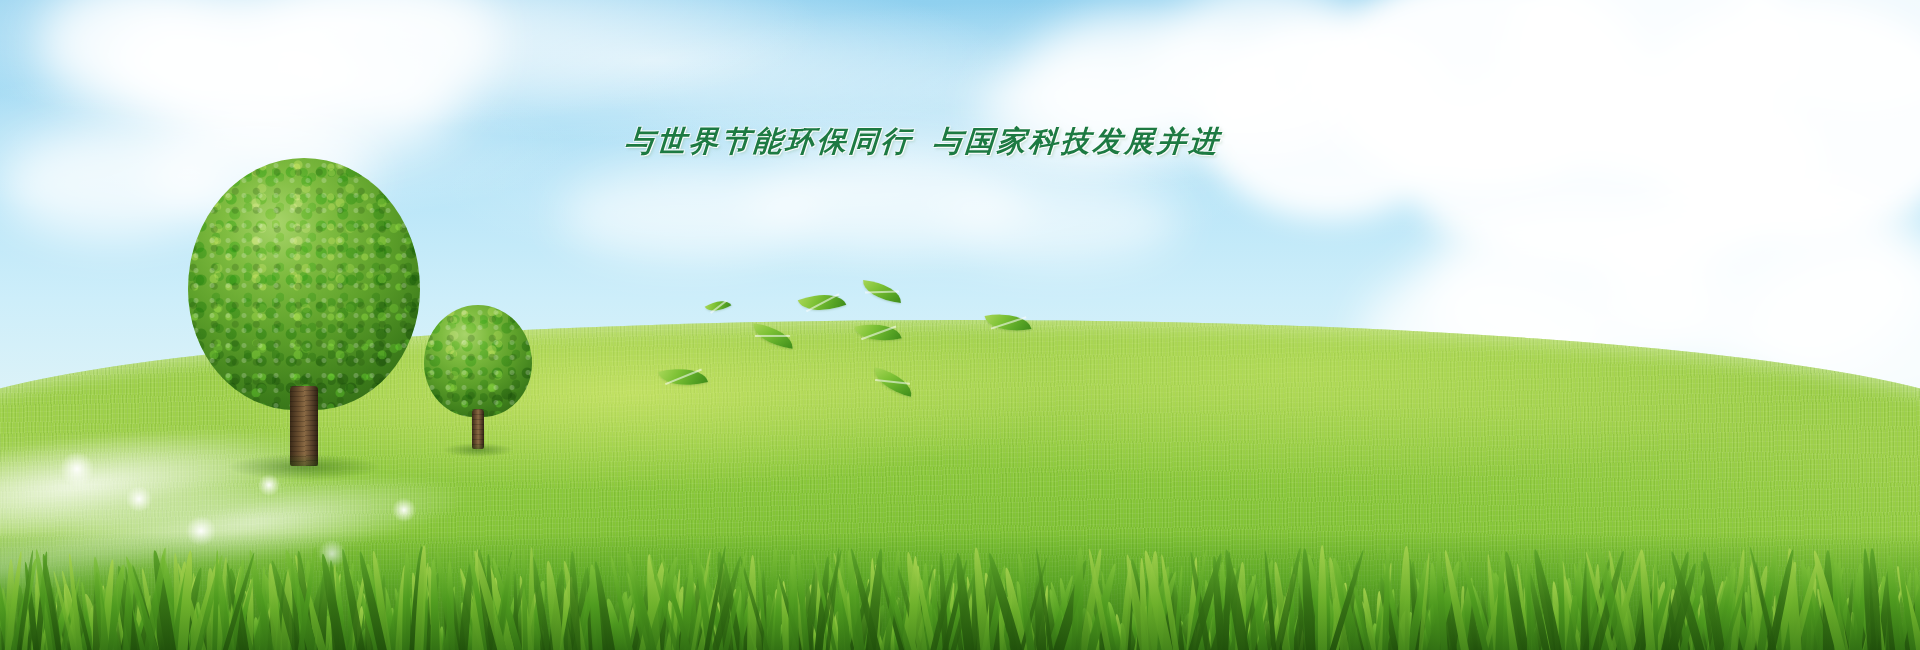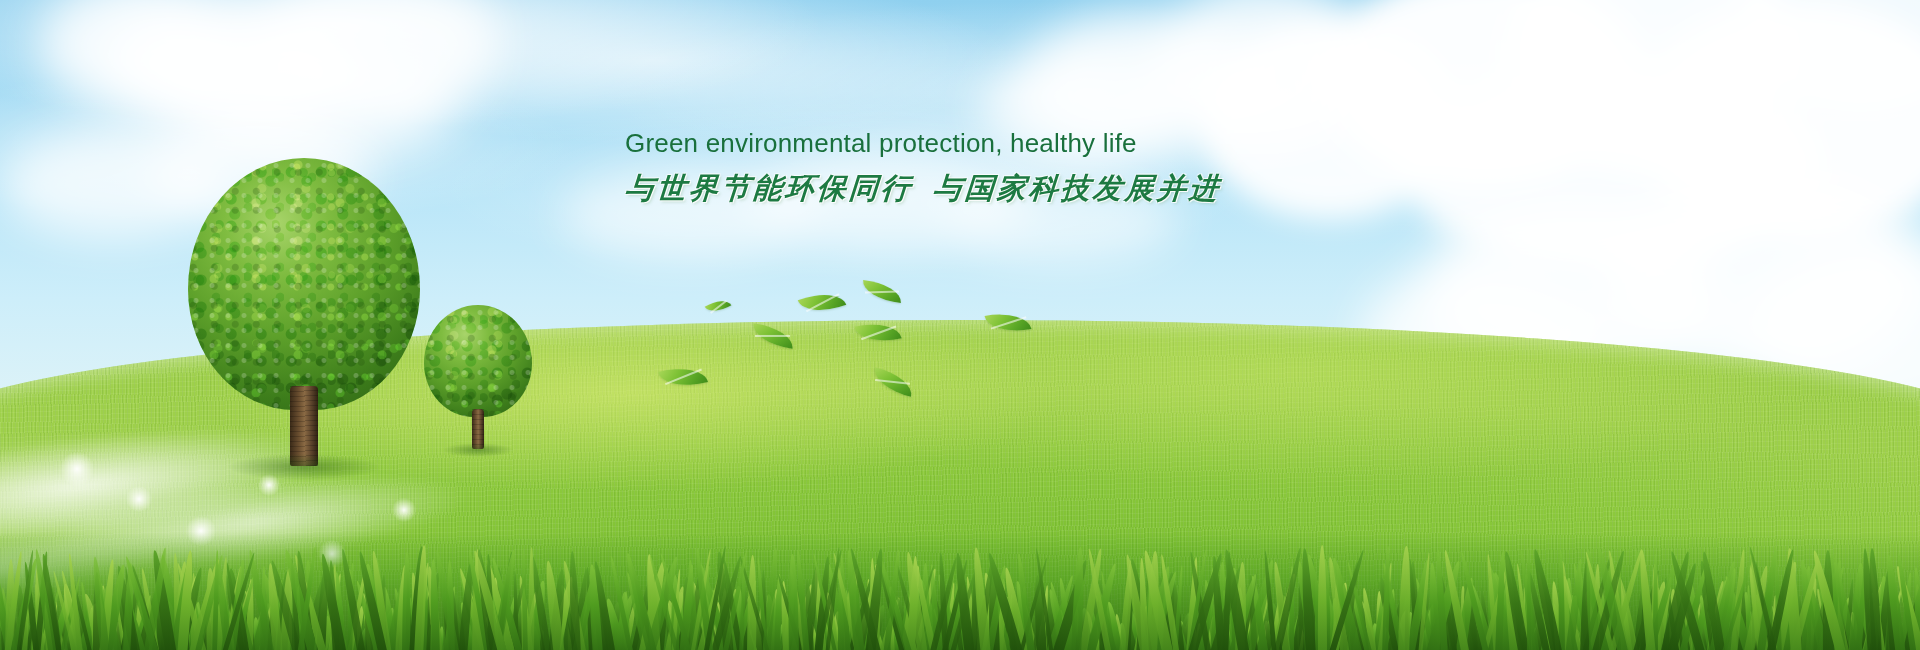--- a/index.html
+++ b/index.html
@@ -330,21 +330,20 @@
   <div class="leaf" style="left:660px;  top:366px; width:46px; height:22px; transform:rotate(-14deg);"></div>
   <div class="leaf" style="left:752px;  top:326px; width:42px; height:20px; transform:rotate(8deg);"></div>
   <div class="leaf" style="left:800px;  top:292px; width:44px; height:21px; transform:rotate(-20deg);"></div>
   <div class="leaf" style="left:862px;  top:282px; width:40px; height:19px; transform:rotate(6deg);"></div>
   <div class="leaf" style="left:856px;  top:322px; width:44px; height:21px; transform:rotate(-12deg);"></div>
   <div class="leaf" style="left:872px;  top:372px; width:42px; height:20px; transform:rotate(14deg);"></div>
   <div class="leaf" style="left:986px;  top:312px; width:44px; height:21px; transform:rotate(-10deg);"></div>
   <div class="leaf" style="left:706px;  top:300px; width:24px; height:12px; transform:rotate(-30deg);"></div>
 
   <div class="textblock">
-    <div class="subtitle-en">Green environmental protection, healthy life</div>
     <div class="tagline-cn">
       <span>与世界节能环保同行</span><span class="gap2"></span><span>与国家科技发展并进</span>
     </div>
   </div>
 
   <div class="grass-strip" id="grass-strip">
       <div class="blade dark" style="left: 1306.2px; height: 107.614px; width: 9.76621px; transform: rotate(-3.41488deg); z-index: 108; opacity: 0.94;"></div>
       <div class="blade light" style="left: 1268.15px; height: 36.1668px; width: 7.45848px; transform: rotate(-8.69663deg); z-index: 36; opacity: 0.73;"></div>
       <div class="blade" style="left: 266.66px; height: 107.994px; width: 7.69176px; transform: rotate(-11.1116deg); z-index: 108; opacity: 0.8;"></div>
       <div class="blade dark" style="left: 391.238px; height: 45.9308px; width: 6.62534px; transform: rotate(5.18827deg); z-index: 46; opacity: 0.76;"></div>

